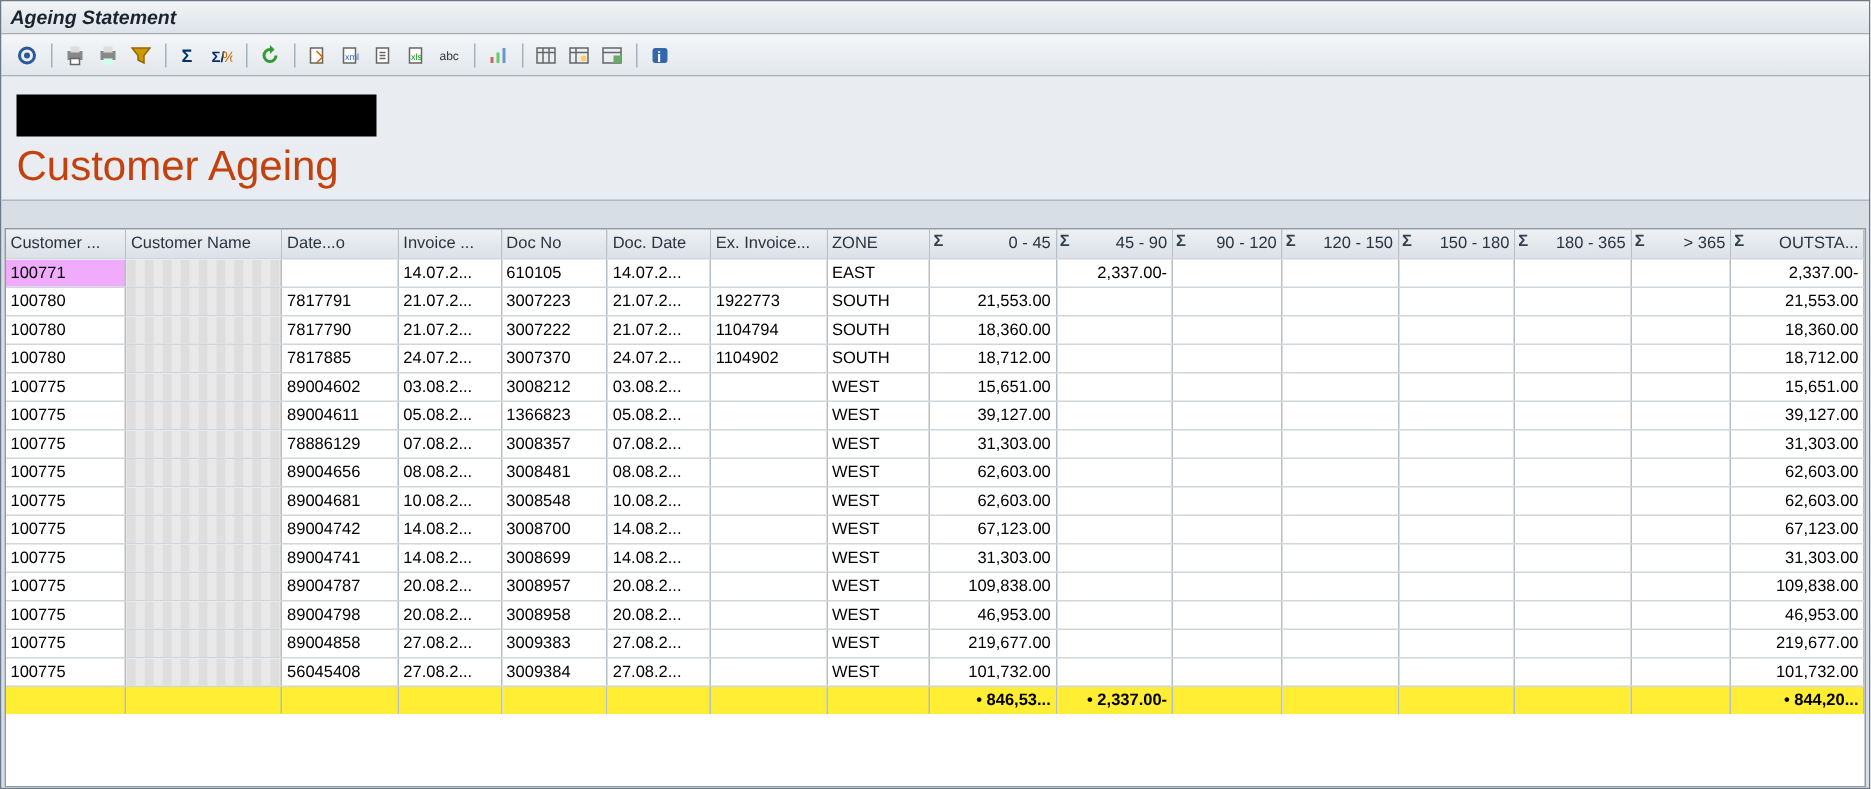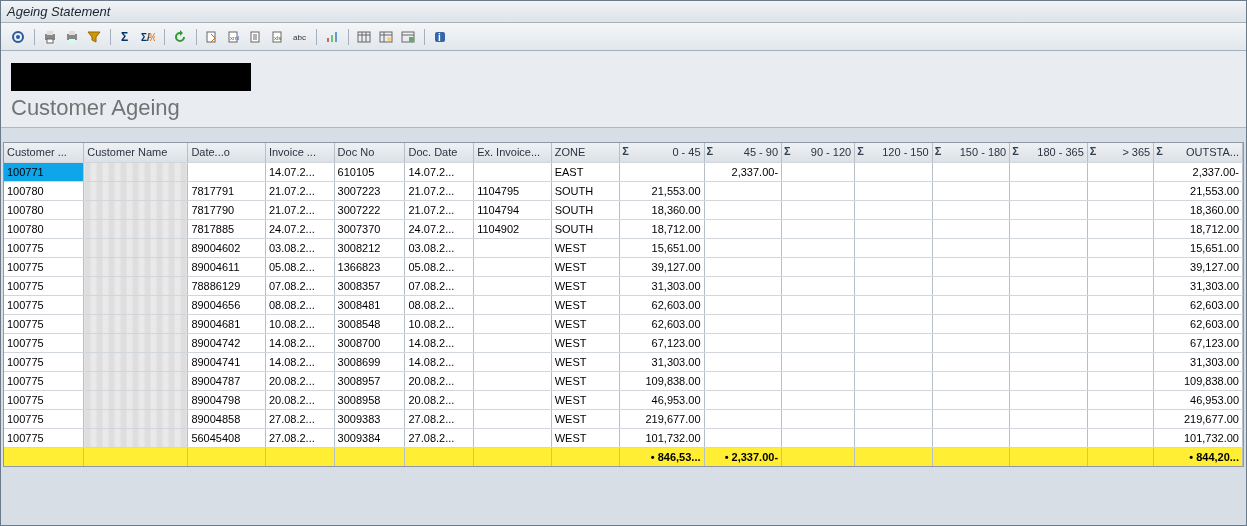--- a/index.html
+++ b/index.html
@@ -1,32 +1,32 @@
 <!DOCTYPE html>
 <html><head>
 <meta charset="utf-8">
 <style>
   * { box-sizing: border-box; margin: 0; padding: 0; }
   html, body { width: 1247px; height: 526px; font-family: Arial, Helvetica, sans-serif; font-size: 11px; background: #fdfdfd; overflow: hidden; }
   .window { width: 100%; height: 100%; border: 1px solid #6b7a88; display: flex; flex-direction: column; background: linear-gradient(#e8ecef,#d9e0e6); }
-  .titlebar { height: 22px; background: linear-gradient(#f2f4f6,#dde3e8); border-bottom: 1px solid #a6b0ba; display: flex; align-items: center; padding: 0 6px; font-weight: normal; font-style: italic; color: #1a2430; font-size: 13px; }
+  .titlebar { height: 22px; background: linear-gradient(#f2f4f6,#dde3e8); border-bottom: 1px solid #a6b0ba; display: flex; align-items: center; padding: 0 6px; font-weight: bold; font-style: italic; color: #1a2430; font-size: 13px; }
   .toolbar { height: 28px; background: linear-gradient(#f4f6f8,#e2e7ec); border-bottom: 1px solid #a6b0ba; display: flex; align-items: center; gap: 0; padding: 0 6px; }
   .tbtn { width: 22px; height: 20px; display: flex; align-items: center; justify-content: center; border: 1px solid transparent; border-radius: 2px; cursor: pointer; }
   .tsep { width: 10px; height: 20px; display: flex; align-items: center; justify-content: center; }
   .tsep::before { content:""; display:block; width:1px; height:16px; background: #a6b0ba; }
   .header-block { flex: 0 0 auto; background: #e9edf2; border-bottom: 1px solid #b0b8c2; padding: 12px 10px 6px 10px; }
   .redact { width: 240px; height: 28px; background: #000; }
-  .header-title { margin-top: 4px; font-size: 22px; color: #737373; }
-  .grid-wrap { flex: 1 1 auto; background: #d7dee5; padding: 2px 2px 0 2px; overflow: hidden; display: flex; flex-direction: column; }
+  .header-title { margin-top: 4px; font-size: 28px; color: #c2410c; }
+  .grid-wrap { flex: 1 1 auto; background: #d7dee5; padding: 18px 2px 0 2px; overflow: hidden; display: flex; flex-direction: row; }
   .grid-scroll { overflow: hidden; border: 1px solid #8f99a5; background: #fff; }
   table.alv { border-collapse: collapse; width: 100%; table-layout: fixed; }
   table.alv th, table.alv td { border-right: 1px solid #b6bec6; border-bottom: 1px solid #d0d6dc; height: 19px; padding: 0 3px; white-space: nowrap; overflow: hidden; text-overflow: ellipsis; }
   table.alv th { background: linear-gradient(#eef1f4,#dbe1e7); color: #2a3340; text-align: left; font-weight: normal; position: relative; }
   table.alv th.num, table.alv td.num { text-align: right; }
-  table.alv td.sel { background: #0ea5e9; }
+  table.alv td.sel { background: #f0abfc; }
   table.alv td.blur { color: transparent; background: repeating-linear-gradient(90deg,#dedede 0 6px,#e9e9e9 6px 12px); }
   .sigma { position:absolute; left:2px; top:2px; font-weight:bold; color:#304050; }
   tr.total td { background: #ffee33; color: #000; font-weight: bold; border-bottom: none; }
   tr.total td.num { text-align: right; }
   .col-tag-holder { position:relative; }
   svg { display:block; }
 </style>
 </head>
 <body>
 
@@ -252,21 +252,21 @@
               <td class="num"></td>
               <td class="num">2,337.00-</td>
             </tr>
             <tr>
               <td>100780</td>
               <td class="blur"></td>
               <td>7817791</td>
               <td>21.07.2...</td>
               <td>3007223</td>
               <td>21.07.2...</td>
-              <td>1104795</td>
+              <td>1922773</td>
               <td>SOUTH</td>
               <td class="num">21,553.00</td>
               <td class="num"></td>
               <td class="num"></td>
               <td class="num"></td>
               <td class="num"></td>
               <td class="num"></td>
               <td class="num"></td>
               <td class="num">21,553.00</td>
             </tr>

